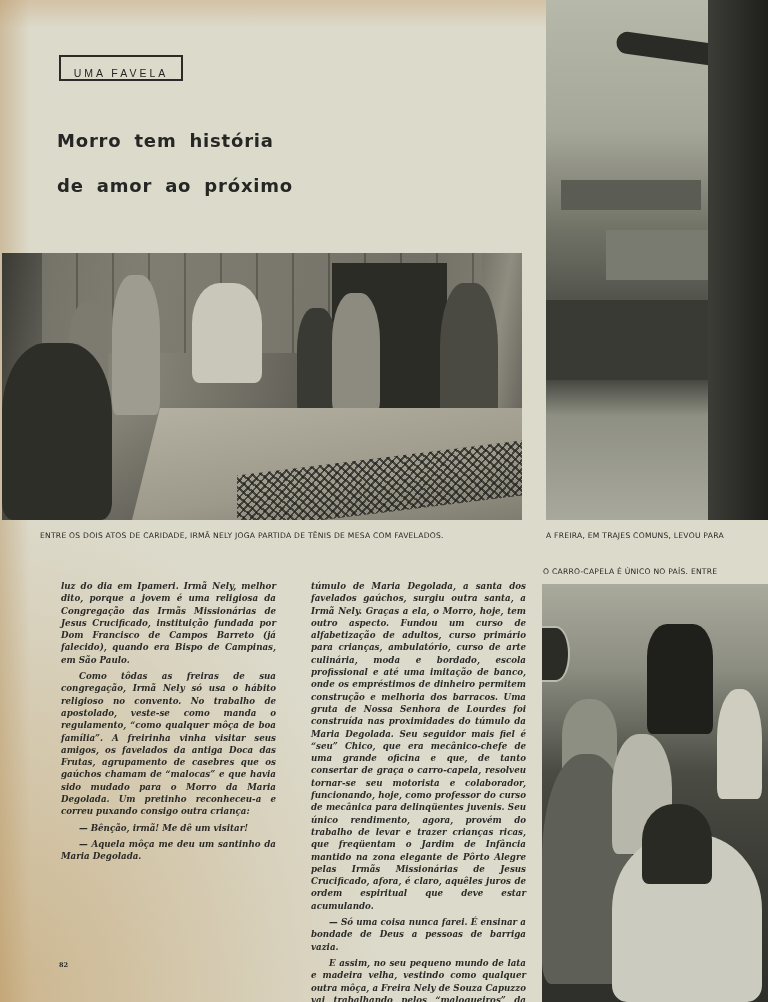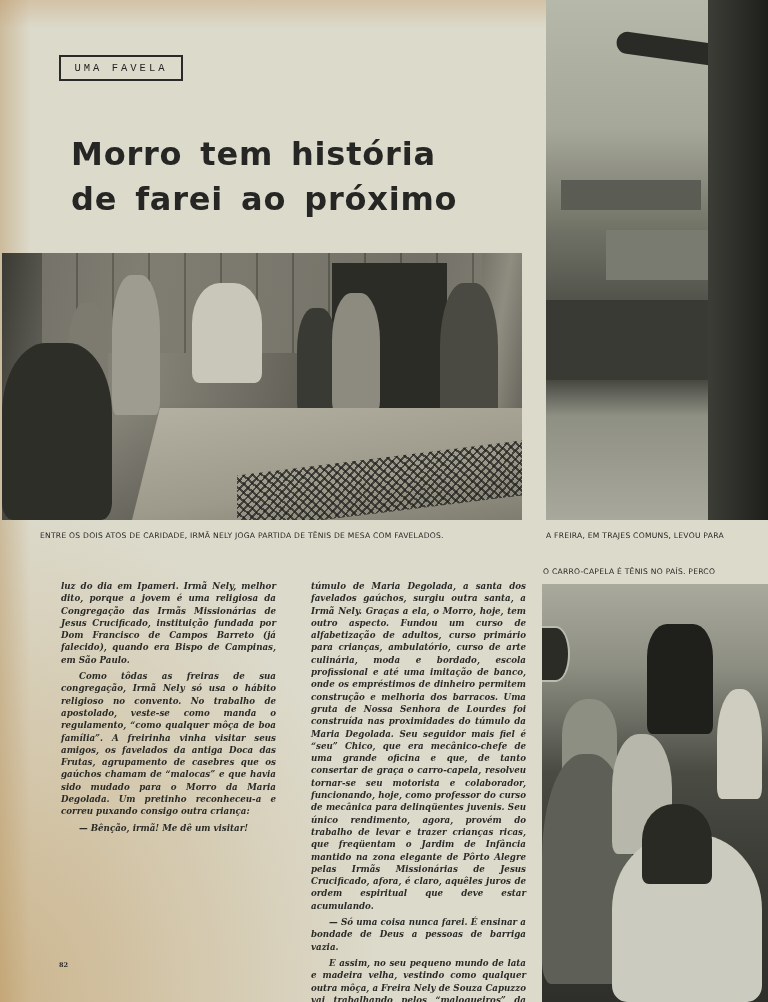--- a/index.html
+++ b/index.html
@@ -12,29 +12,29 @@
     position: absolute; left: 0; top: 0; width: 768px; height: 1002px;
     background:
       radial-gradient(ellipse at 0% 100%, rgba(190,150,90,0.55) 0%, rgba(190,150,90,0) 35%),
       linear-gradient(to right, rgba(185,150,100,0.45) 0px, rgba(185,150,100,0) 30px),
       linear-gradient(to bottom, rgba(200,165,120,0.45) 0px, rgba(200,165,120,0) 28px),
       #dcdacb;
   }
   .kicker {
     position: absolute; left: 59px; top: 55px; width: 124px; height: 26px;
     border: 2px solid #2a2a28; box-sizing: border-box;
-    display: flex; align-items: center; justify-content: center;
-    font-family: Liberation Mono, monospace; font-size: 10.5px; letter-spacing: 3px;
+    display: flex; align-items: flex-end; justify-content: center;
+    font-family: Liberation Sans, sans-serif; font-size: 10.5px; letter-spacing: 3px;
     color: #262624;
   }
   .headline {
     position: absolute; left: 57px; top: 118px; width: 460px;
     font-family: "DejaVu Sans", sans-serif; font-weight: bold;
-    font-size: 32px; line-height: 45px; letter-spacing: 0.8px; word-spacing: 6px;
-    color: #262624; margin: 14px;
+    font-size: 18px; line-height: 45px; letter-spacing: 0.8px; word-spacing: 6px;
+    color: #262624; margin: 0;
   }
   .photo {
     position: absolute; overflow: hidden;
   }
   .photo-pingpong {
     left: 2px; top: 253px; width: 520px; height: 267px;
     background:
       linear-gradient(to bottom, rgba(0,0,0,0) 55%, rgba(20,20,18,0.25) 100%),
       linear-gradient(100deg, #3a3a34 0%, #5e5d55 10%, #8a887c 25%, #6d6b61 50%, #494841 75%, #8f8c80 90%, #55544c 100%);
   }
@@ -118,21 +118,21 @@
 <body>
 
 <div class="page">
 
   <div class="kicker">
     <span>UMA FAVELA</span>
   </div>
 
   <h1 class="headline">
     <span>Morro tem história</span><br>
-    <span>de farei ao próximo</span>
+    <span>de amor ao próximo</span>
   </h1>
 
   <div class="photo photo-pingpong">
     <div class="wall"></div>
     <div class="wardrobe"></div>
     <div class="person" style="left:110px;top:22px;width:48px;height:140px;background:#9e9c90;"></div>
     <div class="person" style="left:66px;top:50px;width:40px;height:120px;background:#7d7b70;"></div>
     <div class="person" style="left:190px;top:30px;width:70px;height:100px;background:#c9c7ba;"></div>
     <div class="person" style="left:295px;top:55px;width:40px;height:105px;background:#3a3a34;"></div>
     <div class="person" style="left:330px;top:40px;width:48px;height:120px;background:#8d8b7f;"></div>
@@ -143,39 +143,40 @@
   </div>
 
   <div class="photo photo-hill">
     <div class="roof" style="left:15px;top:180px;width:140px;height:30px;"></div>
     <div class="roof" style="left:60px;top:230px;width:110px;height:50px;background:#7a7b70;"></div>
     <div class="roof" style="left:0;top:300px;width:180px;height:80px;background:#393a33;"></div>
     <div class="branch"></div>
     <div class="tree"></div>
   </div>
   <div class="caption" style="left:546px;top:531px;">A FREIRA, EM TRAJES COMUNS, LEVOU PARA</div>
-  <div class="caption" style="left:543px;top:567px;">O CARRO-CAPELA É TÊNIS NO PAÍS. PERCO</div>
+  <div class="caption" style="left:543px;top:567px;">O CARRO-CAPELA É ÚNICO NO PAÍS. ENTRE</div>
 
   <div class="photo photo-chapel">
     <div class="porthole"></div>
     <div class="priest"></div>
     <div class="crowd" style="left:175px;top:105px;width:45px;height:110px;background:#cfcdc0;"></div>
     <div class="crowd" style="left:20px;top:115px;width:55px;height:80px;background:#8e8f83;"></div>
     <div class="crowd" style="left:0;top:170px;width:90px;height:230px;background:#5e5f56;"></div>
     <div class="crowd" style="left:70px;top:150px;width:60px;height:120px;background:#b7b8ab;"></div>
     <div class="crowd" style="left:70px;top:250px;width:150px;height:168px;background:#cbcbbf;"></div>
     <div class="crowd" style="left:100px;top:220px;width:70px;height:80px;background:#2a2a25;"></div>
   </div>
 
   <div class="caption" style="left:40px;top:531px;">ENTRE OS DOIS ATOS DE CARIDADE, IRMÃ NELY JOGA PARTIDA DE TÊNIS DE MESA COM FAVELADOS.</div>
 
   <div class="col col-left">
     <p class="first">luz do dia em Ipameri. Irmã Nely, melhor dito, porque a jovem é uma religiosa da Congregação das Irmãs Missionárias de Jesus Crucificado, instituição fundada por Dom Francisco de Campos Barreto (já falecido), quando era Bispo de Campinas, em São Paulo.</p>
     <p>Como tôdas as freiras de sua congregação, Irmã Nely só usa o hábito religioso no convento. No trabalho de apostolado, veste-se como manda o regulamento, “como qualquer môça de boa família”. A freirinha vinha visitar seus amigos, os favelados da antiga Doca das Frutas, agrupamento de casebres que os gaúchos chamam de “malocas” e que havia sido mudado para o Morro da Maria Degolada. Um pretinho reconheceu-a e correu puxando consigo outra criança:</p>
     <p>— Bênção, irmã! Me dê um visitar!</p>
+    <p>— Aquela môça me deu um santinho da Maria Degolada.</p>
   </div>
 
   <div class="col col-mid">
     <p class="first">túmulo de Maria Degolada, a santa dos favelados gaúchos, surgiu outra santa, a Irmã Nely. Graças a ela, o Morro, hoje, tem outro aspecto. Fundou um curso de alfabetização de adultos, curso primário para crianças, ambulatório, curso de arte culinária, moda e bordado, escola profissional e até uma imitação de banco, onde os empréstimos de dinheiro permitem construção e melhoria dos barracos. Uma gruta de Nossa Senhora de Lourdes foi construída nas proximidades do túmulo da Maria Degolada. Seu seguidor mais fiel é “seu” Chico, que era mecânico-chefe de uma grande oficina e que, de tanto consertar de graça o carro-capela, resolveu tornar-se seu motorista e colaborador, funcionando, hoje, como professor do curso de mecânica para delinqüentes juvenis. Seu único rendimento, agora, provém do trabalho de levar e trazer crianças ricas, que freqüentam o Jardim de Infância mantido na zona elegante de Pôrto Alegre pelas Irmãs Missionárias de Jesus Crucificado, afora, é claro, aquêles juros de ordem espiritual que deve estar acumulando.</p>
     <p>— Só uma coisa nunca farei. É ensinar a bondade de Deus a pessoas de barriga vazia.</p>
     <p>E assim, no seu pequeno mundo de lata e madeira velha, vestindo como qualquer outra môça, a Freira Nely de Souza Capuzzo vai trabalhando pelos “maloqueiros” da capital gaúcha:</p>
   </div>
 
   <div class="page-number">82</div>
 </div>

